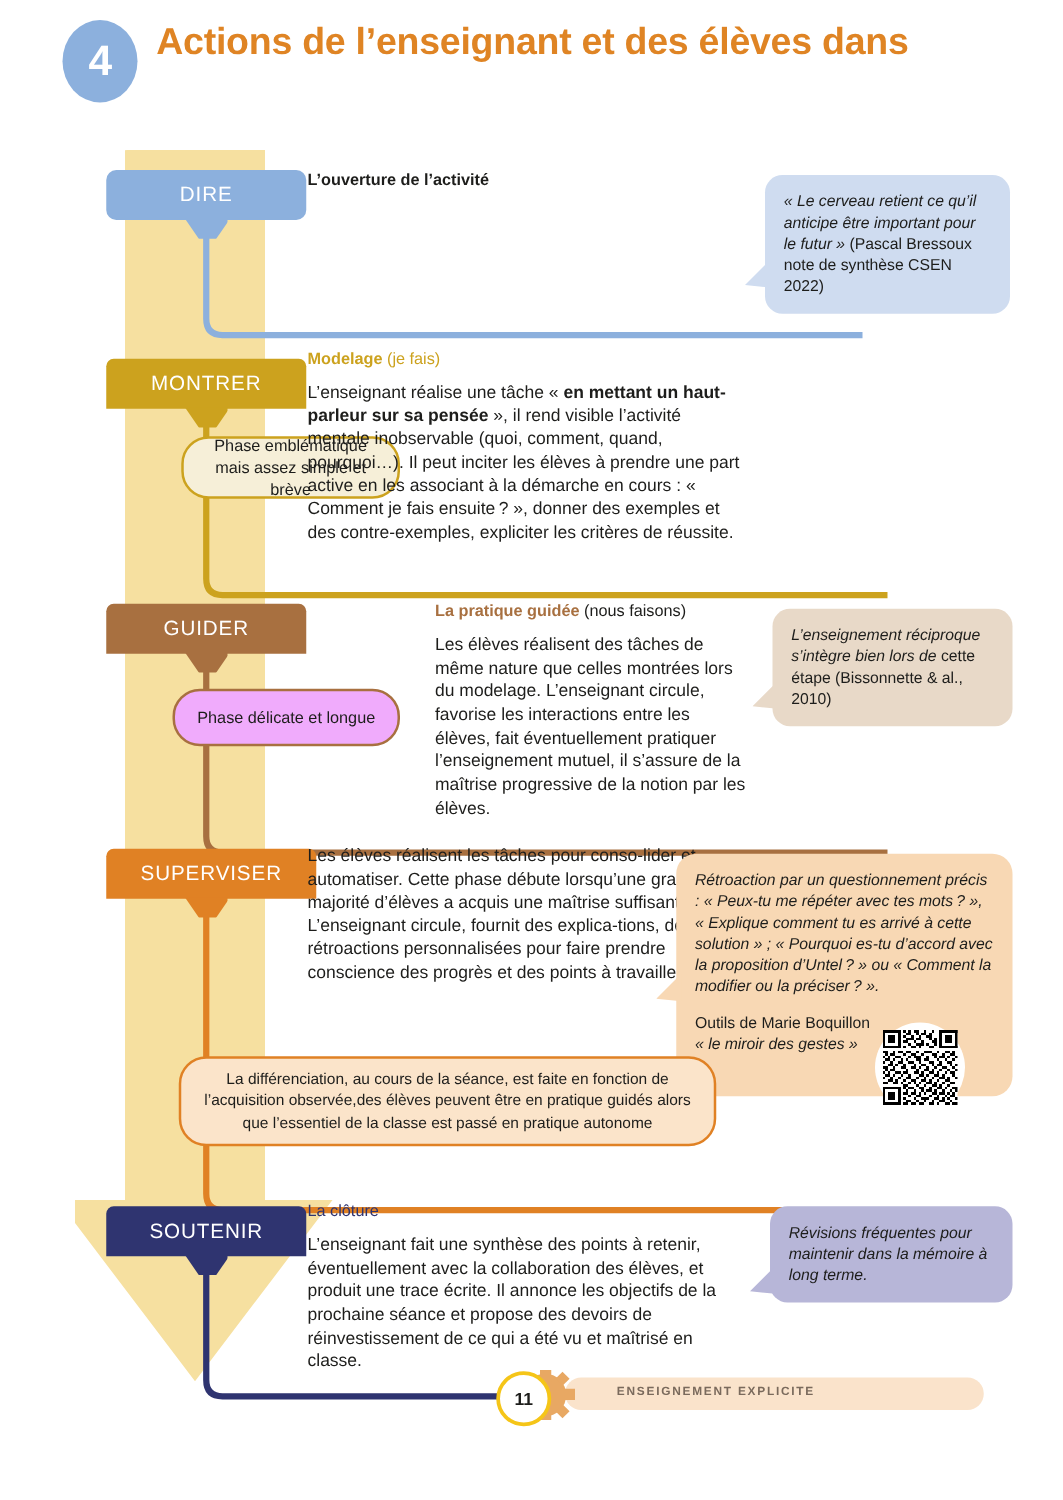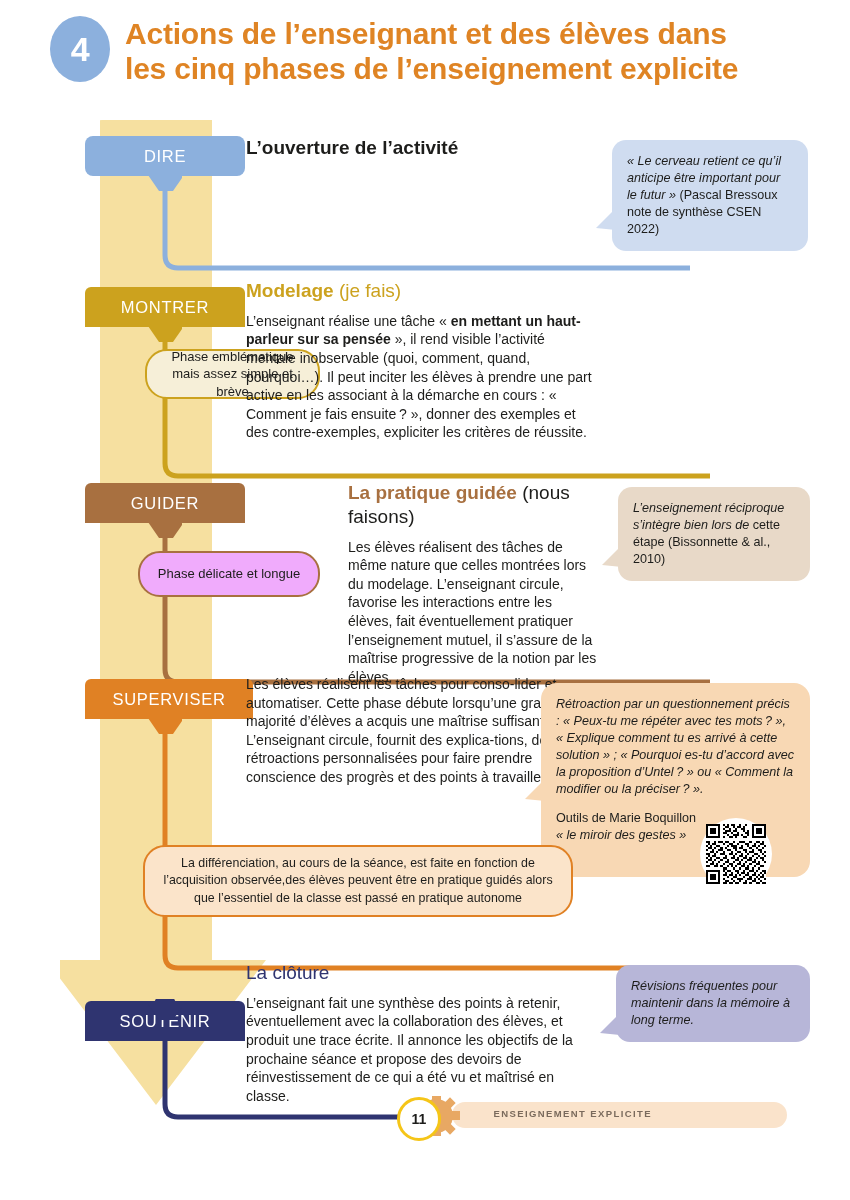--- a/index.html
+++ b/index.html
@@ -46,21 +46,21 @@
   }
   .tab-notch{
     position:absolute;left:148px;top:38px;width:34px;height:16px;
   }
 
   
   .pipe{position:absolute;left:80px;top:34px;}
 
   
   .textcol{position:absolute;left:246px;width:345px;}
-  .heading{font-size:19px;line-height:1.25;margin:0 0 9px 0;}
+  .heading{font-size:13px;line-height:1.25;margin:0 0 9px 0;}
   .heading b{font-weight:bold;}
   .heading .soft{font-weight:normal;}
   .body{font-size:14px;line-height:1.33;margin:0;color:#1d1d1b;}
   .body b{font-weight:bold;}
 
   
   .bubble{
     position:absolute;border-radius:14px;padding:13px 15px;
     font-size:12.6px;line-height:1.35;box-sizing:border-box;
   }
@@ -102,21 +102,20 @@
 <body>
 
 <div class="page">
 
   <div class="header">
     <div class="num-circle">
       <span>4</span>
     </div>
     <div class="title">
       <span class="l1">Actions de l’enseignant et des élèves dans</span>
-      <span class="l2">les cinq phases de l’enseignement explicite</span>
     </div>
   </div>
 
   <div class="arrow-wrap">
     <svg class="arrow-svg" width="230" height="990" viewBox="0 0 230 990">
       <path d="M 40 0 L 152 0 L 152 840 L 206 840 L 96 985 L -14 840 L 40 840 Z" fill="#f6e0a0"></path>
       <path d="M 40 0 L 40 24 A 24 24 0 0 0 16 48 L 16 0 Z" fill="#ffffff"></path>
       <rect x="0" y="0" width="16" height="60" fill="#ffffff"></rect>
       <path d="M 16 0 L 16 48 A 24 24 0 0 1 40 24 L 40 0 Z" fill="#ffffff"></path>
       <path d="M 18 0 A 24 24 0 0 0 18 0" fill="none"></path>
@@ -467,21 +466,21 @@
     <div class="callout" style="left:143px;top:166px;width:430px;height:72px;background:#fbe4ca;border-color:#e08124;font-size:12.4px;line-height:1.4;">
       <span>La différenciation, au cours de la séance, est faite en fonction de l’acquisition observée,des élèves peuvent être en pratique guidés alors que l’essentiel de la classe est passé en pratique autonome</span>
     </div>
   </div>
 
   <div class="section" style="top:965px;">
     <svg class="pipe" style="left:80px;top:34px;" width="640" height="130">
       <path d="M 85 0 L 85 105 Q 85 118 98 118 L 630 118" fill="none" stroke="#2f3470" stroke-width="5"></path>
       <circle cx="85" cy="6" r="11" fill="#2f3470"></circle>
     </svg>
-    <div class="tab sq" style="background:#2f3470;border-radius:6px 6px 0 0;margin-top:36px;">
+    <div class="tab sq" style="background:#2f3470;border-radius:6px 6px 0 0;">
       <span class="tab-label">SOUTENIR</span>
     </div>
     <svg class="tab-notch" style="left:148px;top:39px;" width="36" height="18">
       <path d="M 0 0 L 36 0 L 25 16 Q 18 22 11 16 Z" fill="#2f3470"></path>
     </svg>
 
     <div class="textcol" style="left:246px;top:-4px;width:345px;">
       <p class="heading">
         <b style="color:#2f3470;font-weight:normal;">La clôture</b>
       </p>

